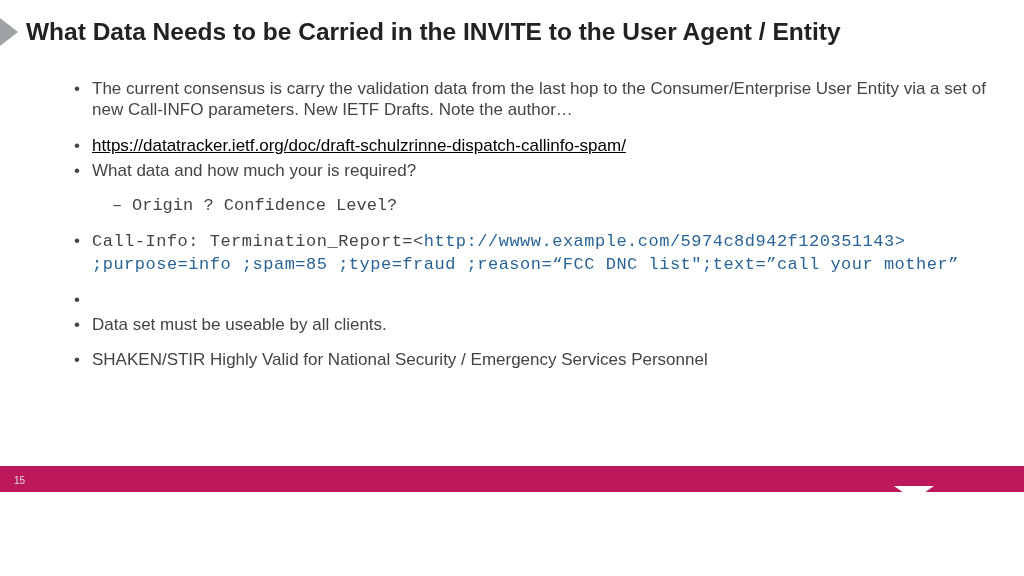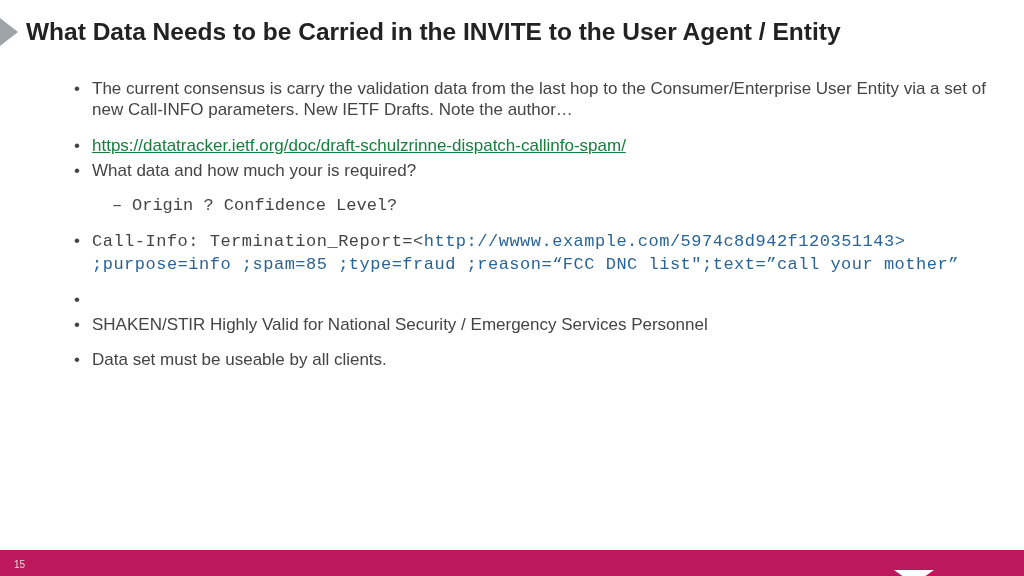--- a/index.html
+++ b/index.html
@@ -1,17 +1,17 @@
 <!DOCTYPE html>
 <html><head>
 <meta charset="utf-8">
 <style>
   * { box-sizing: border-box; margin: 0; padding: 0; }
   html, body { width: 1024px; height: 576px; font-family: Arial, Helvetica, sans-serif; background: #fff; overflow: hidden; }
-  .slide { position: relative; width: 1024px; height: 576px; background: #fff; }
+  .slide { position: relative; width: 1024px; height: 492px; background: #fff; }
   .title-wrap { display: flex; align-items: center; padding: 18px 0 0 0; }
   .chevron {
     width: 0; height: 0;
     border-top: 14px solid transparent;
     border-bottom: 14px solid transparent;
     border-left: 18px solid #9fa3a6;
     margin-right: 8px;
   }
   .title { font-size: 24.5px; font-weight: 700; color: #222; letter-spacing: 0px; }
   .body { padding: 32px 24px 0 74px; color: #444; font-size: 17px; line-height: 1.25; }
@@ -24,21 +24,21 @@
   }
   ul.top > li.empty::before { content: "•"; }
   ul.top > li.tight { margin-bottom: 4px; }
   ul.sub { list-style: none; margin-top: 14px; font-family: Liberation Mono, monospace; }
   ul.sub > li { position: relative; padding-left: 40px; margin-top: 2px; }
   ul.sub > li::before {
     content: "–";
     position: absolute; left: 20px; top: 0;
     color: #444;
   }
-  a.link { color: #15803d; text-decoration: underline; }
+  a.link { color: #000000; text-decoration: underline; }
   .mono { font-family: "Courier New", Courier, monospace; font-size: 17px; letter-spacing: 0.5px; }
   .mono .linkish { color: #2a6496; }
 
   .footer {
     position: absolute; left: 0; right: 0; bottom: 0;
     height: 26px; background: #be185d;
   }
   .footer .pg { position: absolute; left: 14px; bottom: 6px; color: #ddd; font-size: 10px; }
   .footer .notch-down {
     position: absolute; right: 90px; bottom: -8px;
@@ -81,25 +81,25 @@
 
       <li>
         <span class="mono">
           <span>Call-Info: Termination_Report=&lt;</span><span class="linkish">http://wwww.example.com/5974c8d942f120351143&gt; ;purpose=info ;spam=85 ;type=fraud ;reason=“FCC DNC list";text=”call your mother”</span>
         </span>
       </li>
 
       <li class="empty tight">&nbsp;</li>
 
       <li>
-        <span>SHAKEN/STIR Highly Valid for National Security / Emergency Services Personnel</span>
+        <span>Data set must be useable by all clients.</span>
       </li>
 
       <li>
-        <span>Data set must be useable by all clients.</span>
+        <span>SHAKEN/STIR Highly Valid for National Security / Emergency Services Personnel</span>
       </li>
 
     </ul>
   </div>
 
   <div class="footer">
     <div class="pg">15</div>
     <div class="notch-down"></div>
   </div>
 

